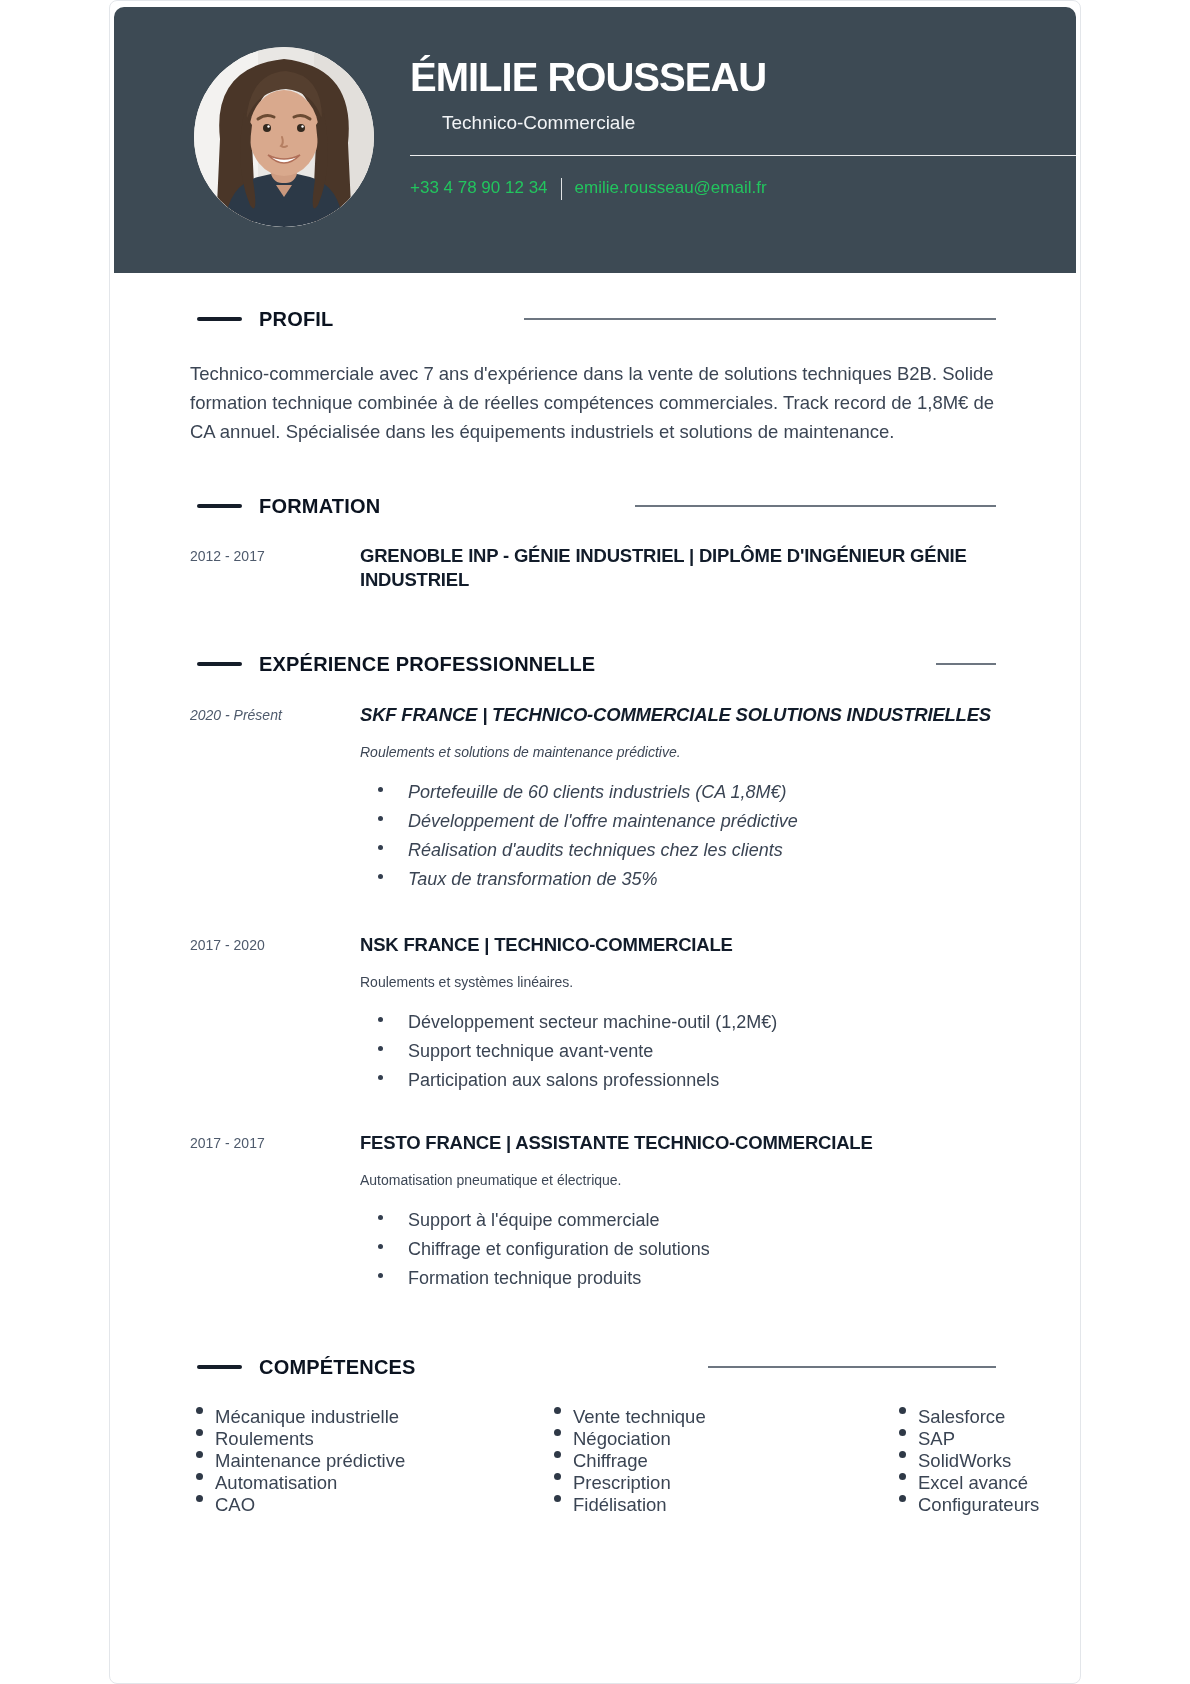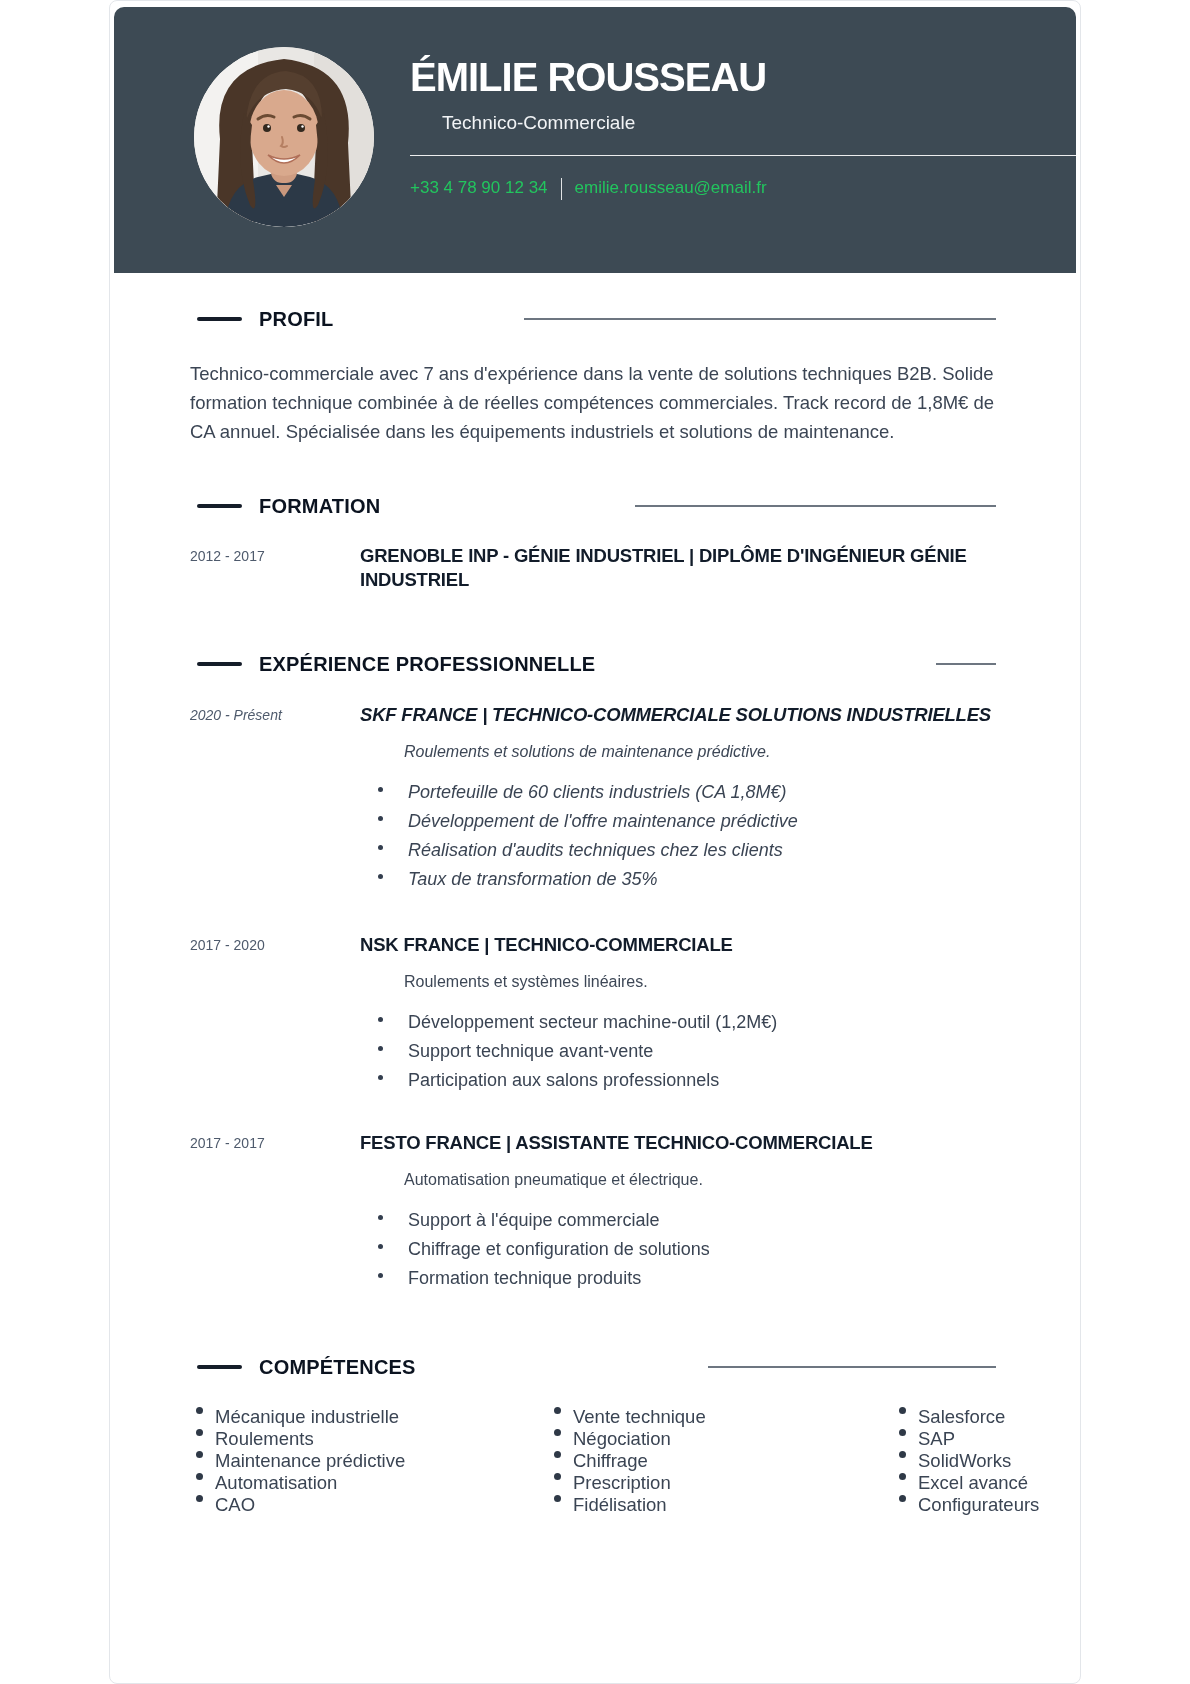--- a/index.html
+++ b/index.html
@@ -48,21 +48,21 @@
   
   .profile-text { margin-top:27px; max-width:892px; font-size:18.5px; line-height:29px; color:#3b4554; }
   
   .entry { display:grid; grid-template-columns:170px 1fr; }
   .entry-dates { font-size:14px; color:#4e5a6c; line-height:24px; }
   .entry-title { font-size:18.5px; font-weight:700; color:#121c2a; letter-spacing:-.2px; line-height:24px; }
   .formation-entry { margin-top:25px; }
   .job1 { margin-top:26px;font-style:italic; }
   .job2 { margin-top:39px; }
   .job3 { margin-top:36px; }
-  .job-subtitle { margin-top:13px; font-size:16px; color:#3d4756; line-height:24px;margin-left:44px; }
+  .job-subtitle { margin-top:13px; font-size:14px; color:#3d4756; line-height:24px; }
   .job-bullets { margin-top:14px; list-style:none; }
   .job-bullets li {
     position:relative; padding-left:48px; font-size:18px; color:#3a4453; line-height:29px;
   }
   .job-bullets li::before {
     content:""; position:absolute; left:18px; top:9px;
     width:5px; height:5px; border-radius:50%; background:#333e4e;
   }
   
   .skills { margin-top:26px; display:grid; grid-template-columns:358px 345px 1fr; }

